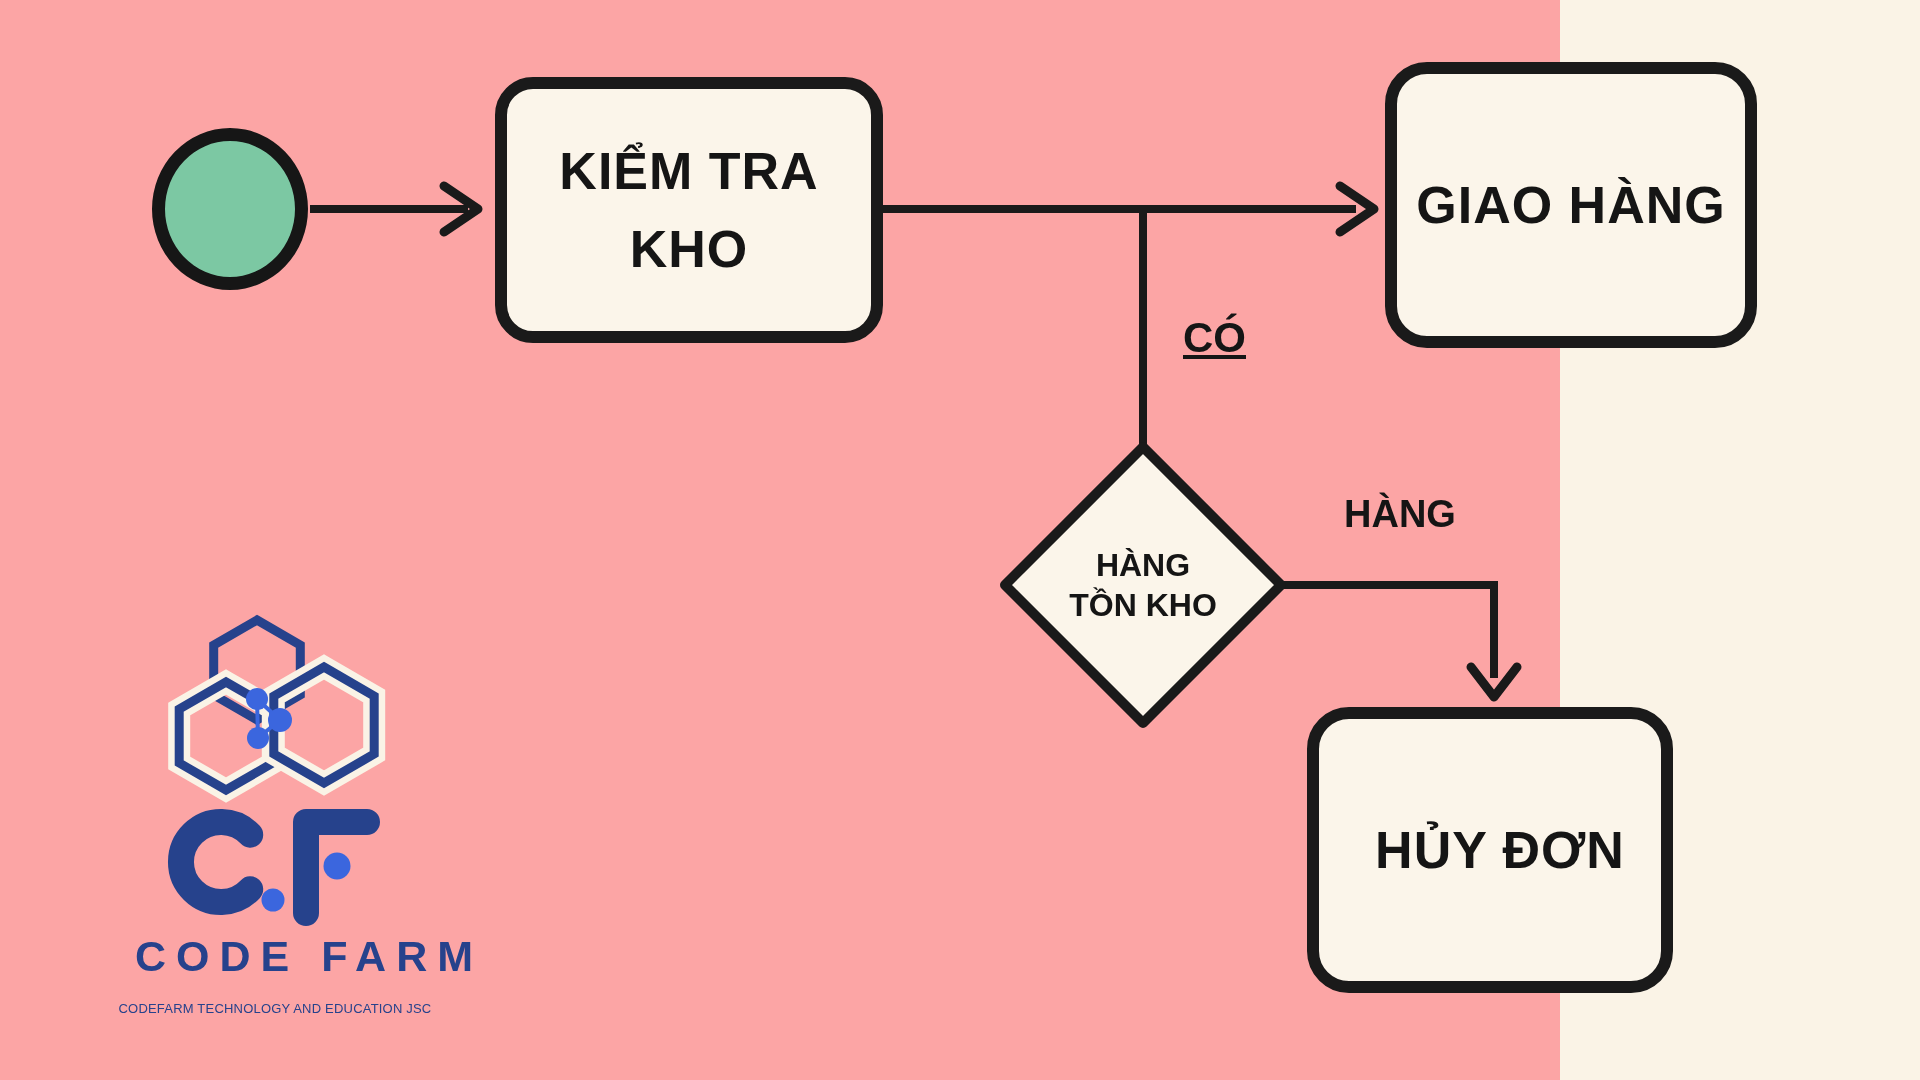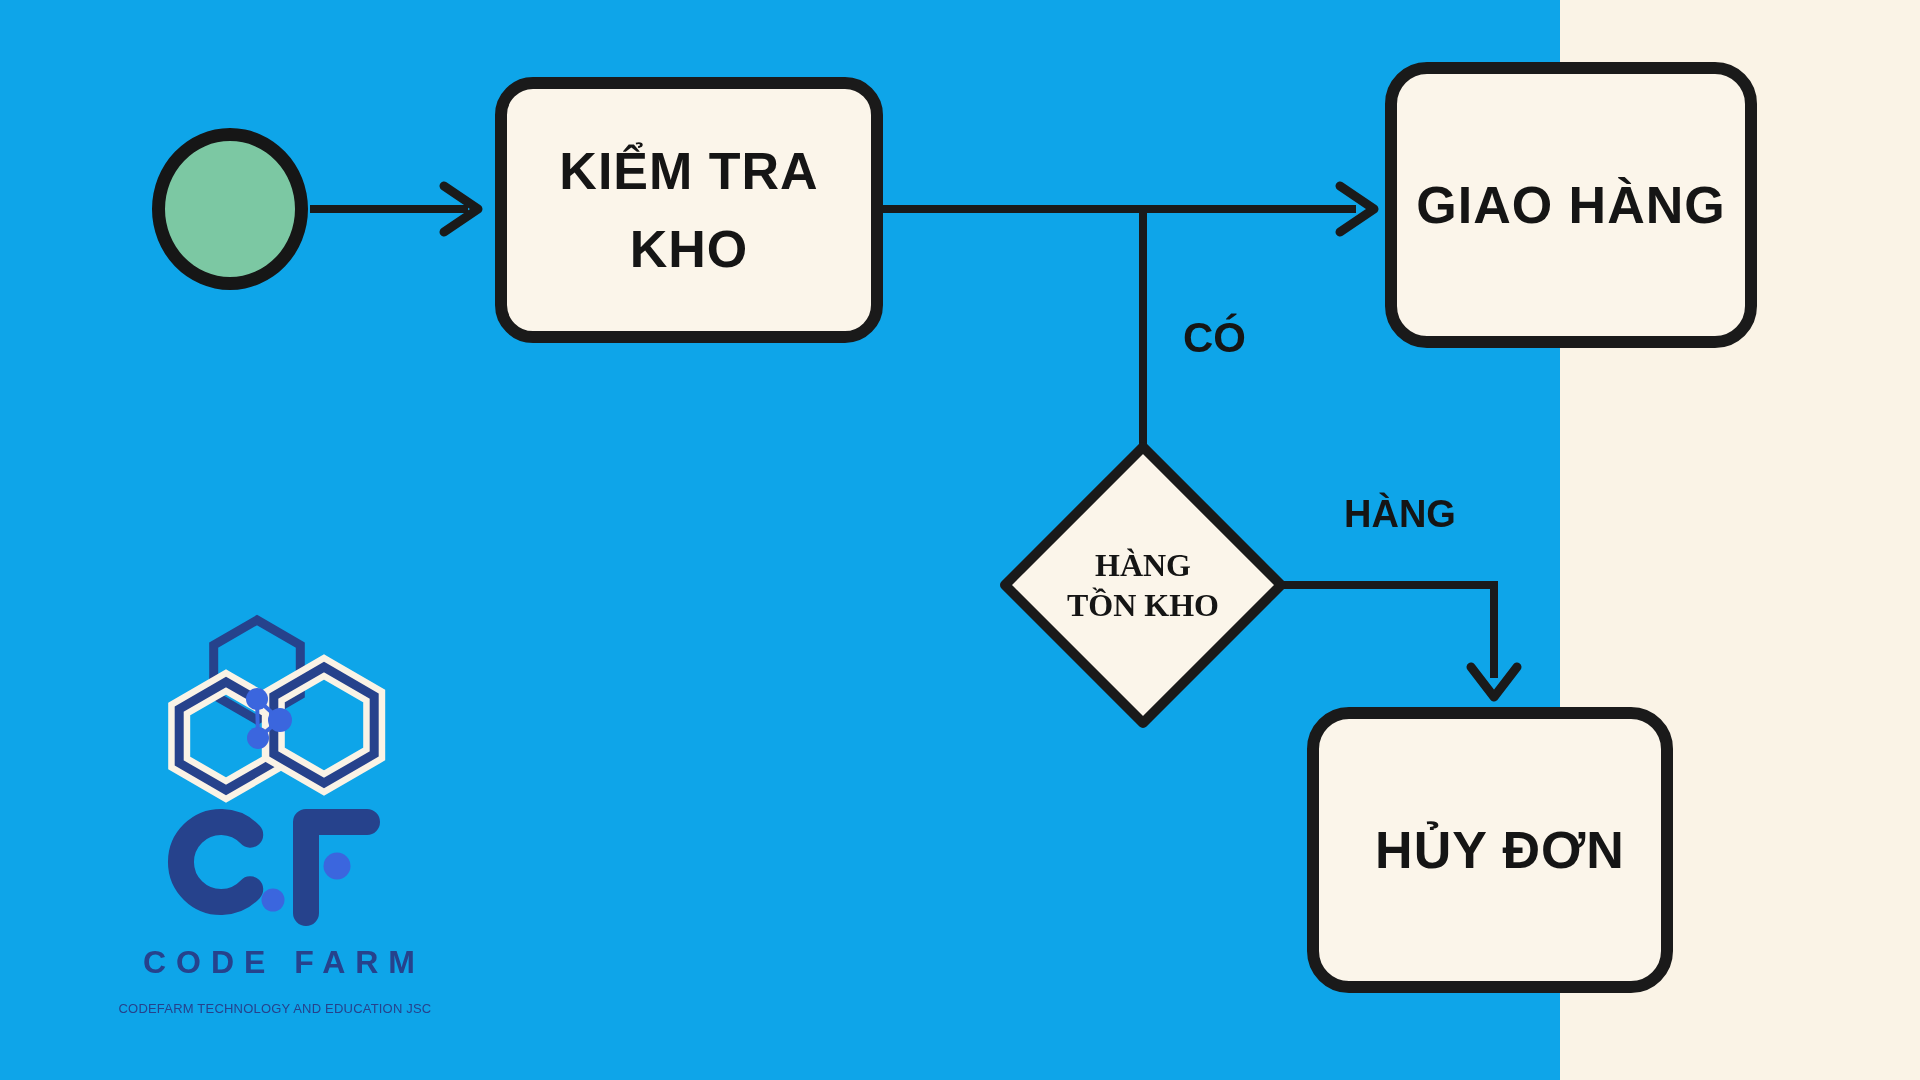--- a/index.html
+++ b/index.html
@@ -5,21 +5,21 @@
   * { margin: 0; padding: 0; box-sizing: border-box; }
   html, body { width: 1920px; height: 1080px; overflow: hidden; }
   body {
     font-family: "Liberation Sans", "DejaVu Sans", sans-serif;
     background: #faf3e6;
   }
   .stage {
     position: relative;
     width: 1560px;
     height: 1080px;
-    background: #0ea5e9;
+    background: #fca5a5;
   }
   svg.connector-layer {
     position: absolute;
     left: 0; top: 0;
     width: 1920px; height: 1080px;
   }
   .node {
     position: absolute;
     display: flex;
     align-items: center;
@@ -47,46 +47,45 @@
   .box-deliver { left: 1385px; top: 62px; width: 372px; height: 286px; border-radius: 42px; }
   .box-cancel { left: 1307px; top: 707px; width: 366px; height: 286px; border-radius: 42px; padding-left: 20px; }
   .decision-label {
     position: absolute;
     left: 1023px; top: 523px;
     width: 240px; height: 124px;
     display: flex; align-items: center; justify-content: center;
     text-align: center;
     font-size: 32px; font-weight: bold; line-height: 1.25;
     color: #151515;
-    font-family: Liberation Serif, serif;
   }
   .decision-label .label-span { max-width: 158px; display: inline-block; }
   .edge-label {
     position: absolute;
     font-weight: bold;
     color: #151515;
     white-space: nowrap;
   }
-  .edge-label.yes { left: 1183px; top: 314px; font-size: 42px; }
+  .edge-label.yes { left: 1183px; top: 314px; font-size: 42px; text-decoration: underline; }
   .edge-label.no  { left: 1344px; top: 493px; font-size: 38px; }
 
   .logo {
     position: absolute;
     left: 125px; top: 608px;
     width: 300px;
     display: flex;
     flex-direction: column;
     align-items: center;
   }
   .logo svg.logo-mark { width: 300px; height: 322px; display: block; }
   .logo .company {
-    margin-top: 14px;
+    margin-top: 2px;
     width: 300px;
     text-align: right;
-    font-size: 32px;
+    font-size: 43px;
     font-weight: bold;
     letter-spacing: 10px;
     padding-left: 10px; 
     color: #26428c;
     white-space: nowrap;
   }
   .logo .tagline {
     margin-top: 20px;
     width: 320px;
     text-align: center;

